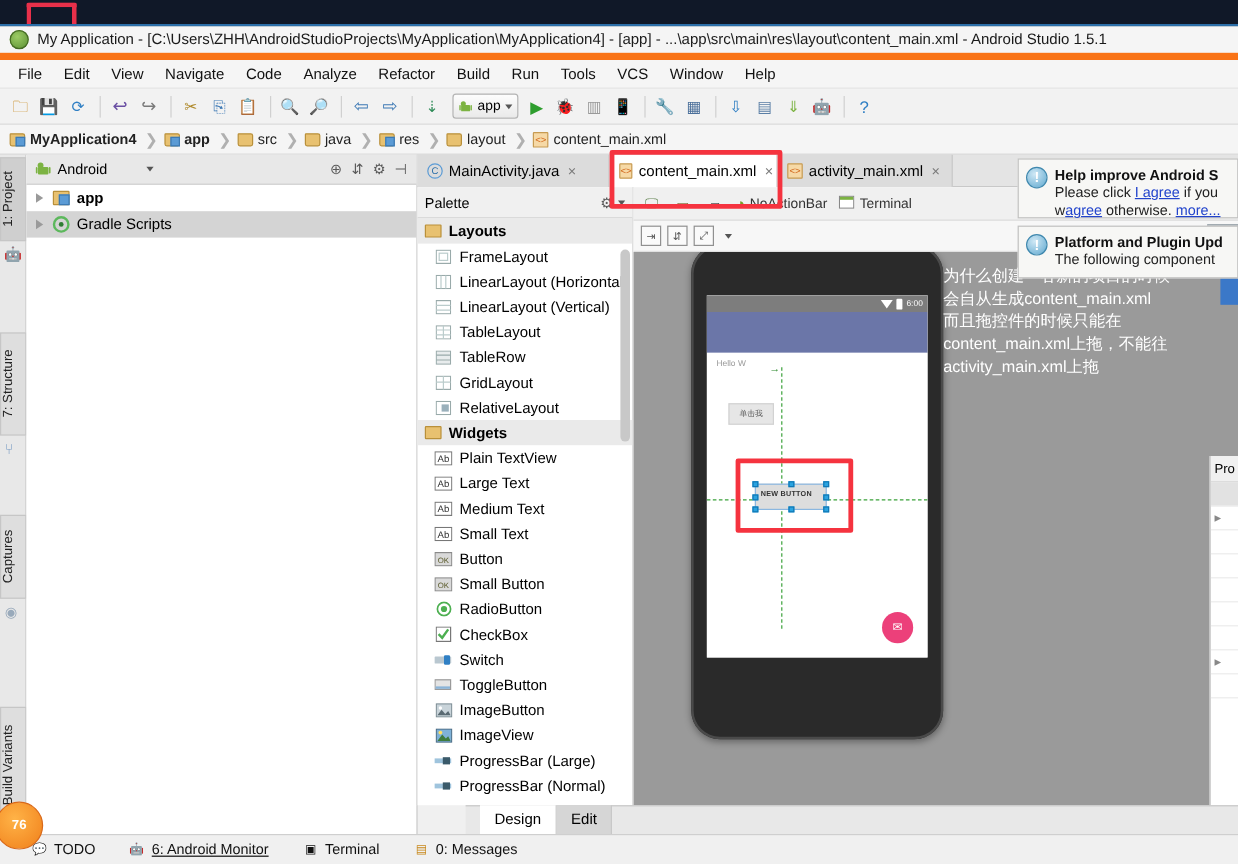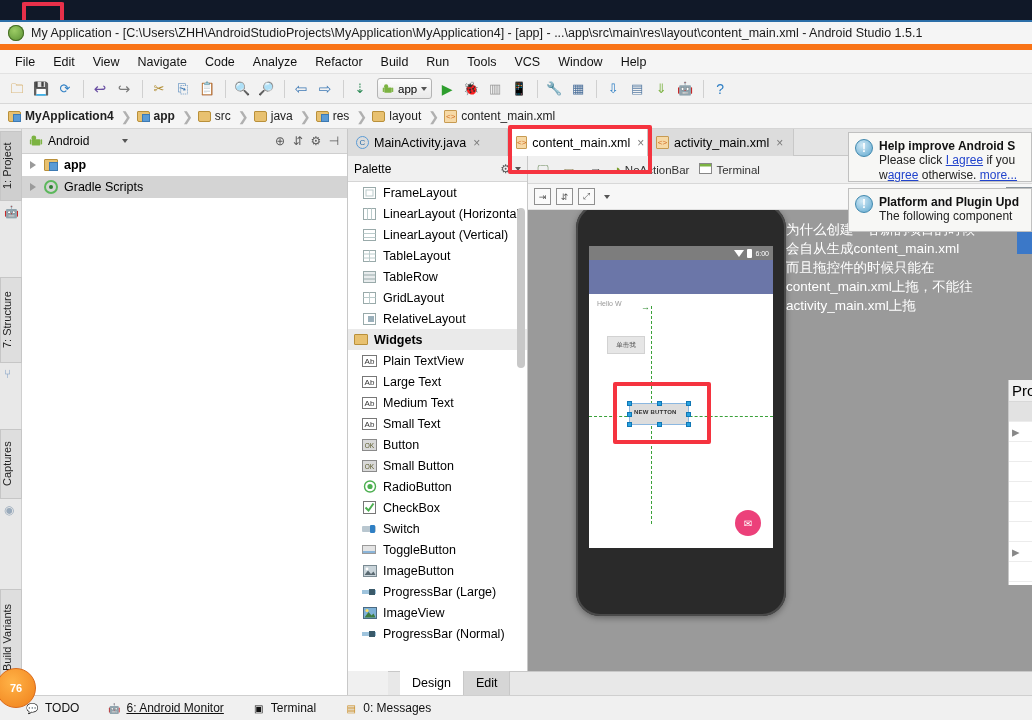--- a/index.html
+++ b/index.html
@@ -128,22 +128,22 @@
   .garrow{position:absolute;left:52px;top:8px;color:#2e8b2e;font-size:9px;}
   .selbtn{position:absolute;left:40px;top:109px;width:60px;height:22px;background:#ddd;border:1px solid #8bb7e0;}
   .selbtn .lbl{position:absolute;left:4px;top:5px;font-size:6px;font-weight:bold;color:#333;letter-spacing:.2px;}
   .handle{position:absolute;width:5px;height:5px;background:#29a3e0;border:1px solid #1177b5;}
   .redbox-btn{position:absolute;left:24px;top:88px;width:98px;height:62px;border:4px solid #f5333f;border-radius:2px;}
 
   .cnnote{position:absolute;left:258px;top:10px;width:250px;color:#fff;font-size:13.5px;line-height:19px;}
   .blueblk{position:absolute;left:489px;top:22px;width:22px;height:22px;background:#3b78c8;}
 
   
-  .props{position:absolute;left:1008px;top:380px;width:24px;height:205px;background:#fff;border-left:1px solid #c8c8c8;
-     font-size:15px;overflow:hidden;}
+  .props{position:absolute;left:1008px;top:380px;width:24px;height:291px;background:#fff;border-left:1px solid #c8c8c8;
+     font-size:11px;overflow:hidden;}
   .props .ph{height:22px;background:#f0f0f0;border-bottom:1px solid #d8d8d8;display:flex;align-items:center;padding-left:3px;}
   .props .pr{height:20px;border-bottom:1px solid #ececec;display:flex;align-items:center;padding-left:3px;color:#888;}
   .props .pr.hd{background:#e2e2e2;}
 
   
   .notif { position:absolute; right:0; width:184px; background:#f7f7f5; border:1px solid #c0c0c0; padding:6px 7px 6px 6px;
      display:flex; gap:6px; }
   .notif .nico { width:18px;height:18px;border-radius:50%;background:radial-gradient(circle at 38% 32%,#cfe8f5,#5fa8cf);
      border:1px solid #3f88ae; color:#fff; font-weight:bold; font-size:12px; display:flex;align-items:center;justify-content:center;
      flex:none; }
@@ -344,20 +344,24 @@
   </div>
 
   <div class="palette">
     <div class="palhead">
       <span>Palette</span>
       <span class="sp"></span>
       <span style="color:#5a5a5a;">⚙</span>
       <span class="caret"></span>
     </div>
     <div class="pal-list">
+      <div class="pal-grp">
+        <span class="gi"></span>
+        <span>Layouts</span>
+      </div>
       <div class="pal-item">
         <span class="wi">
             <svg width="13" height="12">
               <rect x="0.5" y="0.5" width="12" height="11" fill="#fff" stroke="#9aa"></rect>
               <rect x="3" y="3" width="7" height="6" fill="none" stroke="#bcc"></rect>
             </svg>
           </span>
         <span>FrameLayout</span>
       </div>
       <div class="pal-item">
@@ -520,36 +524,36 @@
             <svg width="14" height="12">
               <rect x="0.5" y="0.5" width="13" height="11" fill="#c9d4da" stroke="#7a8a92"></rect>
               <circle cx="4" cy="4" r="1.4" fill="#fff"></circle>
               <path d="M1.5 10 L5 5.5 L8 9 L10.5 6.5 L12.5 10 Z" fill="#5a6a72"></path>
             </svg>
           </span>
         <span>ImageButton</span>
       </div>
       <div class="pal-item">
         <span class="wi">
-            <svg width="15" height="8">
-              <rect x="0" y="2" width="14" height="4" fill="#9fc4dd"></rect>
-              <rect x="7" y="1" width="6" height="6" fill="#3a5a6a"></rect>
-            </svg>
-          </span>
-        <span>ProgressBar (Large)</span>
-      </div>
-      <div class="pal-item">
-        <span class="wi">
             <svg width="14" height="12">
               <rect x="0.5" y="0.5" width="13" height="11" fill="#7fb2d8" stroke="#4a6a82"></rect>
               <circle cx="4" cy="3.5" r="1.6" fill="#ffe066"></circle>
               <path d="M1.5 10.5 L5.5 5 L8.5 8.5 L10.5 6.5 L12.5 10.5 Z" fill="#3f7d3f"></path>
             </svg>
           </span>
         <span>ImageView</span>
+      </div>
+      <div class="pal-item">
+        <span class="wi">
+            <svg width="15" height="8">
+              <rect x="0" y="2" width="14" height="4" fill="#9fc4dd"></rect>
+              <rect x="7" y="1" width="6" height="6" fill="#3a5a6a"></rect>
+            </svg>
+          </span>
+        <span>ProgressBar (Large)</span>
       </div>
       <div class="pal-item">
         <span class="wi">
             <svg width="15" height="8">
               <rect x="0" y="2" width="14" height="4" fill="#9fc4dd"></rect>
               <rect x="7" y="1" width="6" height="6" fill="#3a5a6a"></rect>
             </svg>
           </span>
         <span>ProgressBar (Normal)</span>
       </div>

